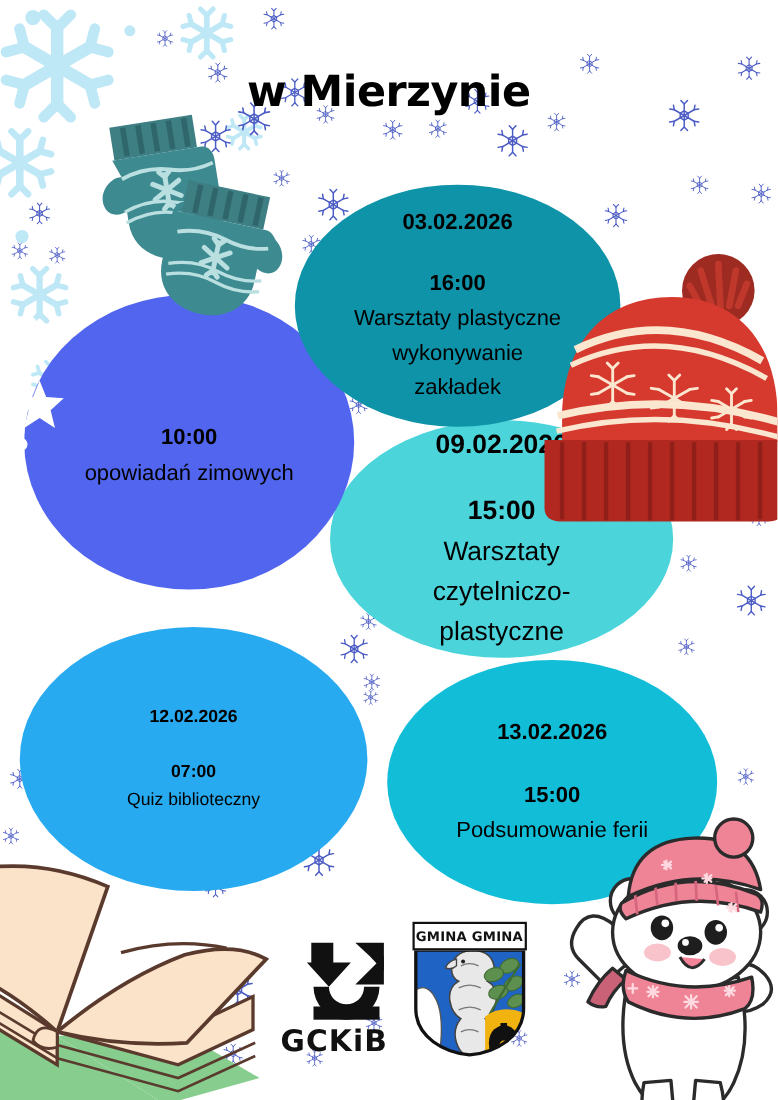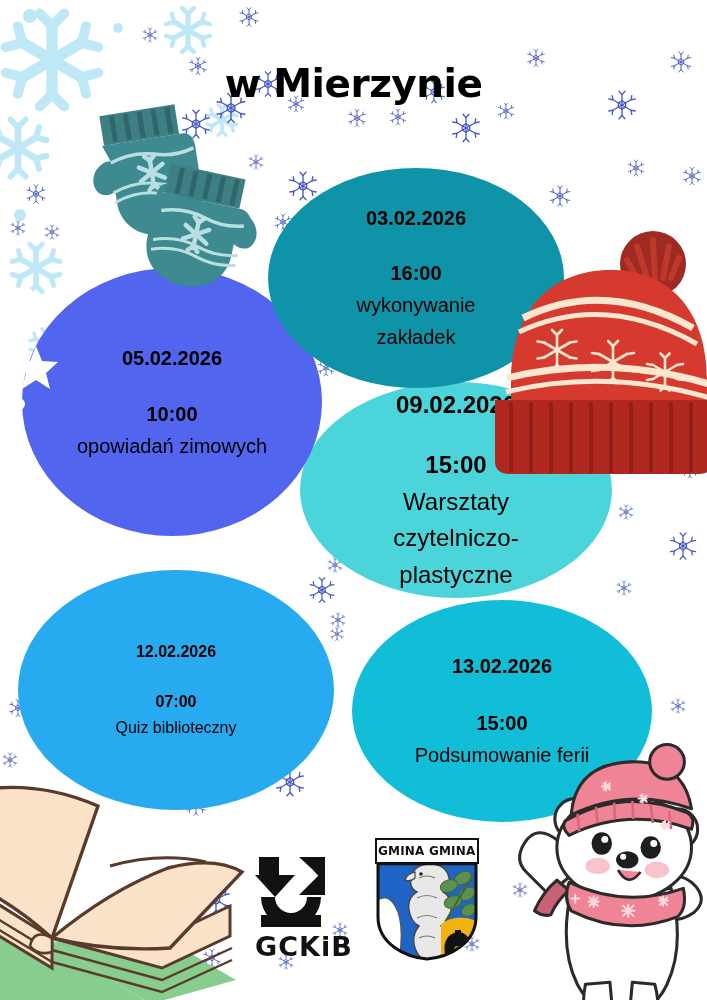--- a/index.html
+++ b/index.html
@@ -54,21 +54,21 @@
 
   
   #c-teal   {left:268px; top:168px;  width:296px; height:220px; background:#0e93a8; z-index:12; font-size:20px; line-height:1.58;}
   #c-blue   {left:22px;  top:268px;  width:300px; height:268px; background:#5165ee; z-index:11; font-size:20px; line-height:1.6;}
   #c-turq   {left:300px; top:382px;  width:312px; height:216px; background:#4bd5db; z-index:10; font-size:24px; line-height:1.52;}
   #c-lblue  {left:18px;  top:570px;  width:316px; height:240px; background:#28aaf0; z-index:11; font-size:16px; line-height:1.62;}
   #c-cyan   {left:352px; top:600px;  width:300px; height:222px; background:#12bdd8; z-index:12; font-size:20px; line-height:1.62;}
 
   
   .logos{position:absolute; left:255px; top:838px; z-index:30; display:flex; align-items:flex-end; gap:22px;}
-  .gckib{display:flex;flex-direction:column;align-items:flex-start;}
+  .gckib{display:flex;flex-direction:column;align-items:flex-end;}
   .gckib-word{
     font-family:"DejaVu Sans", sans-serif;
     font-weight:bold;
     font-size:27px;
     letter-spacing:1px;
     color:#111;
     margin-top:2px;
   }
   .crest{position:relative;width:104px;height:124px;}
   .crest-band{
@@ -195,26 +195,26 @@
     </g>
   </svg>
 
   <h1 class="title">
     <span class="l2">w Mierzynie</span>
   </h1>
 
   <div class="circle" id="c-teal" style="background: rgb(14, 147, 168);">
     <span class="date">03.02.2026</span>
     <span class="time">16:00</span>
+    <span class="desc line">Warsztaty plastyczne</span>
     <span class="desc line">wykonywanie</span>
     <span class="desc line">zakładek</span>
   </div>
 
   <div class="circle" id="c-blue" style="background: rgb(81, 101, 238);">
-    <span class="date">05.02.2026</span>
     <span class="time">10:00</span>
     <span class="desc line">opowiadań zimowych</span>
   </div>
 
   <div class="circle" id="c-turq" style="background: rgb(75, 213, 219);">
     <span class="date">09.02.2026</span>
     <span class="time">15:00</span>
     <span class="desc line">Warsztaty</span>
     <span class="desc line">czytelniczo-</span>
     <span class="desc line">plastyczne</span>

